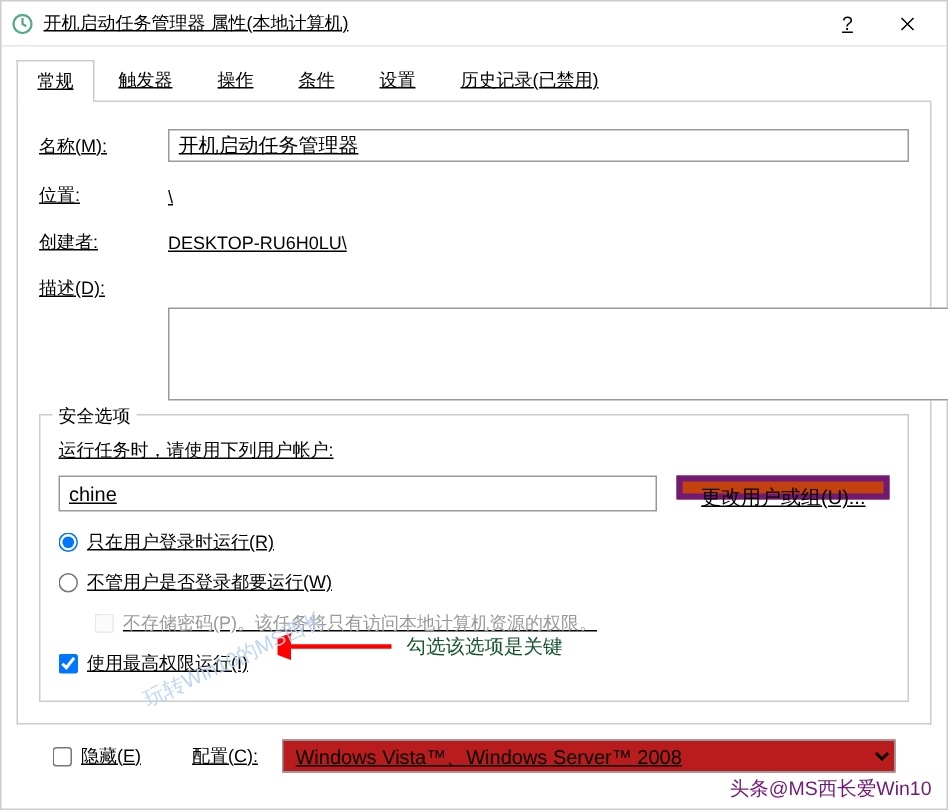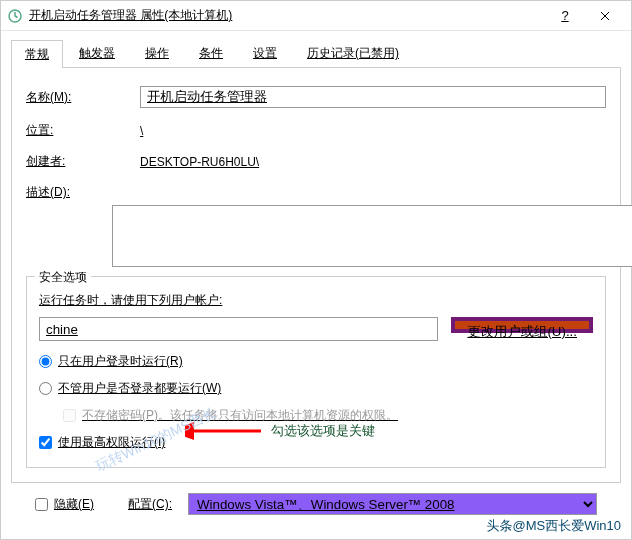--- a/index.html
+++ b/index.html
@@ -8,42 +8,42 @@
 .titlebar { height: 30px; display: flex; align-items: center; padding: 0 6px; border-bottom: 1px solid #e5e5e5; }
 .titlebar-icon { width: 16px; height: 16px; margin-right: 6px; display: inline-flex; align-items: center; justify-content: center; }
 .titlebar-text { flex: 1; }
 .titlebar-buttons { display: flex; }
 .titlebar-btn { width: 40px; height: 28px; display: flex; align-items: center; justify-content: center; font-size: 13px; }
 .content { padding: 8px 10px 0 10px; }
 .tabs { display: flex; border-bottom: 1px solid #ccc; }
 .tab { padding: 5px 13px; border: 1px solid transparent; border-bottom: none; margin-right: 2px; cursor: pointer; }
 .tab.active { border-color: #ccc; background: #fff; position: relative; top: 1px; text-align: center; }
 .panel { border: 1px solid #ccc; border-top: none; padding: 18px 14px 14px 14px; }
-.row { display: flex; align-items: center; margin-bottom: 14px; gap: 28px; }
+.row { display: flex; align-items: center; margin-bottom: 14px; }
 .row .lbl { width: 86px; }
 .row .val { flex: 1; }
 .name-input { width: 100%; border: 1px solid #999; padding: 3px 6px; height: 22px; }
 .desc-box { width: 100%; height: 62px; border: 1px solid #999; margin-left: 86px; margin-top: -6px; resize: none; }
 .desc-row { display: flex; align-items: flex-start; margin-bottom: 10px; }
 .fieldset { border: 1px solid #ccc; padding: 12px 12px 6px 12px; margin-top: 6px; }
 .fieldset-legend { position: relative; top: -20px; background: #fff; padding: 0 4px; margin-left: -4px; display: inline-block; }
 .fieldset-body { margin-top: -14px; }
 .account-label { margin-bottom: 8px; }
 .account-row { display: flex; gap: 13px; margin-bottom: 12px; }
 .account-input { flex: 1; border: 1px solid #999; padding: 3px 6px; height: 24px; }
 .btn { border: 4px solid #701a75; background: #c2410c; padding: 2px 12px; height: 16px; cursor: pointer; }
 .radio-row, .check-row { display: flex; align-items: center; margin-bottom: 10px; gap: 6px; }
 .indent { margin-left: 24px; color: #999; }
 .indent input { opacity: 0.5; }
 .annot { position: absolute; pointer-events: none; }
 .arrow { position: absolute; pointer-events: none; }
 .footer { display: flex; align-items: center; padding: 10px 24px; gap: 10px; }
 .footer .cfg-lbl { margin-left: 24px; margin-right: 6px; }
-.footer select { flex: 1; border: 1px solid #999; height: 22px; padding: 0 4px; background: #8b5cf6; }
-.watermark { position: absolute; bottom: 4px; right: 10px; color: #0c4a6e; font-size: 13px; margin-left: 29px; }
+.footer select { flex: 1; border: 1px solid #999; height: 22px; padding: 0 4px; background: #b91c1c; }
+.watermark { position: absolute; bottom: 4px; right: 10px; color: #701a75; font-size: 13px; margin-left: 29px; }
 .diag-wm { position: absolute; left: 90px; top: 430px; color: #b8d1ef; font-size: 14px; transform: rotate(-25deg); opacity: 0.9; pointer-events: none; }
 </style>
 </head>
 <body>
 
 <div class="window">
 
   <div class="titlebar">
     <span class="titlebar-icon">
       <svg width="14" height="14" viewBox="0 0 14 14">

